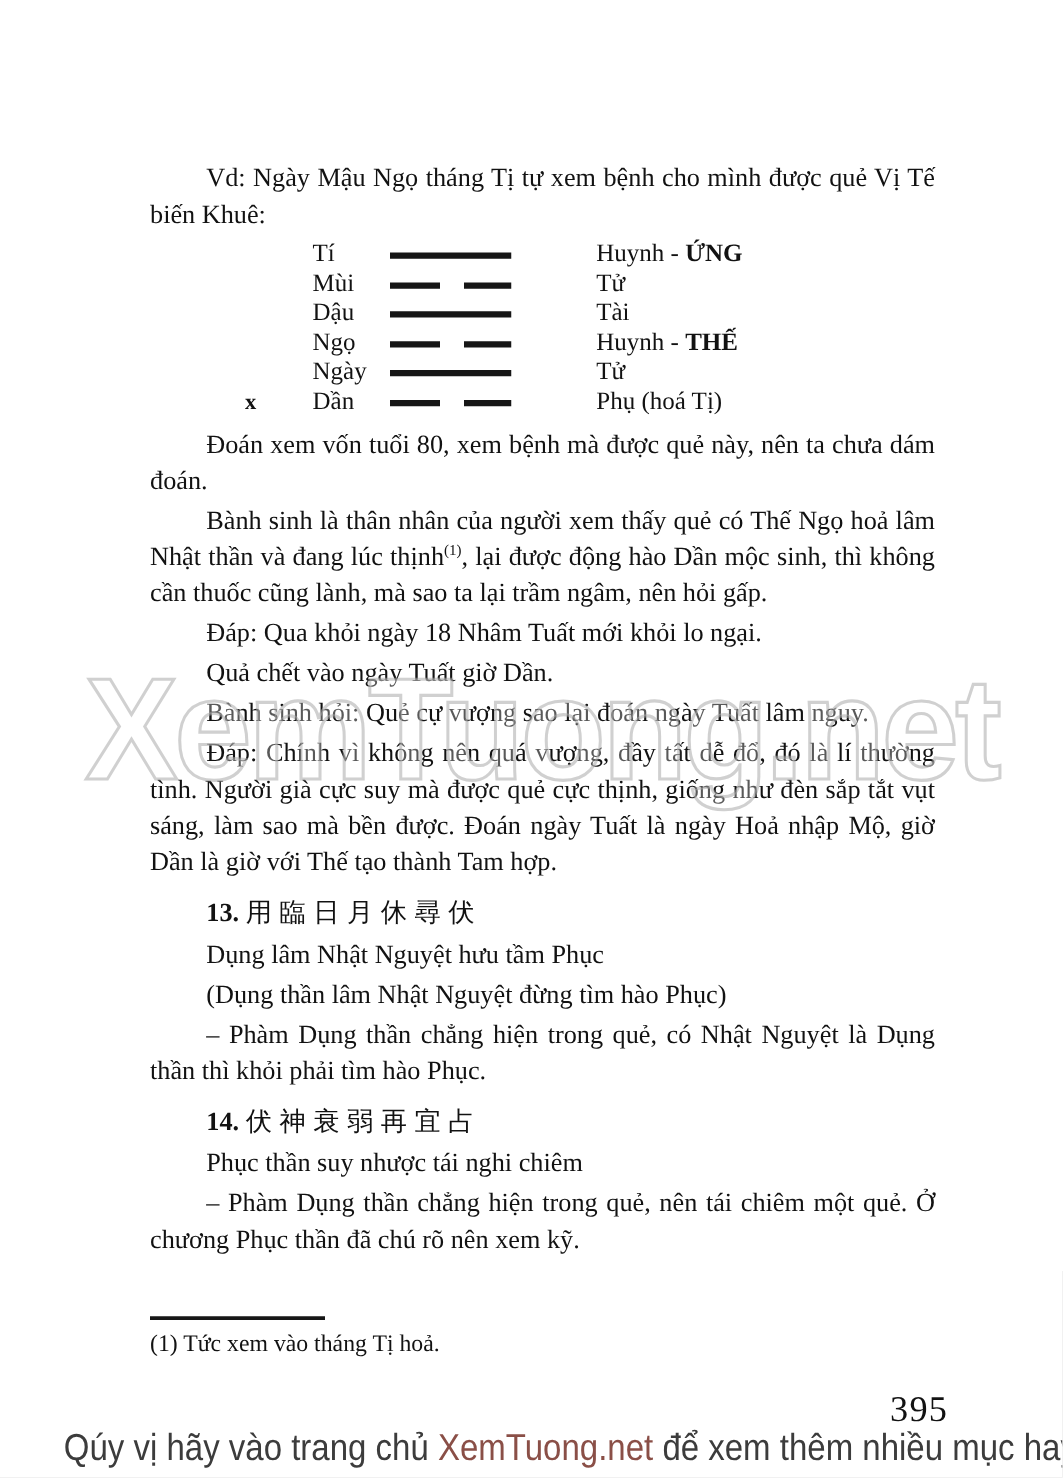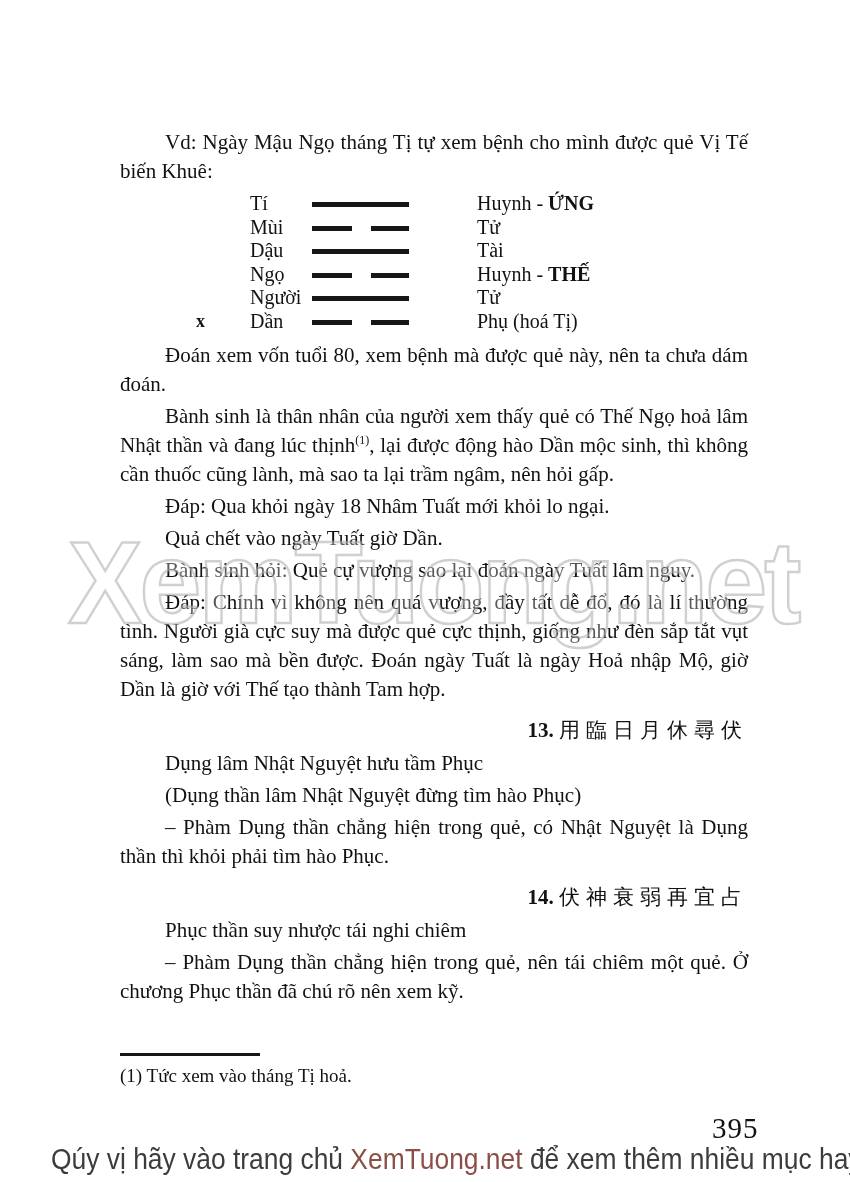--- a/index.html
+++ b/index.html
@@ -53,21 +53,21 @@
   .hexrow .role { position: absolute; left: 312px; top: 0; font-size: 20px; white-space: nowrap; margin-left: 45px; }
   .hexrow .role b { font-weight: bold; }
 
   
   .heading {
     margin-top: 12px;
     margin-bottom: 4px;
     text-indent: 45px;
     font-weight: bold;
     font-size: 21px;
-    text-align: right;
+    text-align: left;
   }
   .heading .cjk {
     font-family: "DejaVu Sans", sans-serif;
     font-weight: normal;
     font-size: 21px;
     letter-spacing: 6px;
   }
 
   
   .watermark {
@@ -161,21 +161,21 @@
         <span class="role"><span>Tài</span><b></b></span>
       </div>
       <div class="hexrow">
         <span class="marker"></span>
         <span class="branch">Ngọ</span>
         <span class="hexline broken"></span>
         <span class="role"><span>Huynh - </span><b>THẾ</b></span>
       </div>
       <div class="hexrow">
         <span class="marker"></span>
-        <span class="branch">Người</span>
+        <span class="branch">Ngày</span>
         <span class="hexline solid"></span>
         <span class="role"><span>Tử</span><b></b></span>
       </div>
       <div class="hexrow">
         <span class="marker">x</span>
         <span class="branch">Dần</span>
         <span class="hexline broken"></span>
         <span class="role"><span>Phụ (hoá Tị)</span><b></b></span>
       </div>
     </div>

